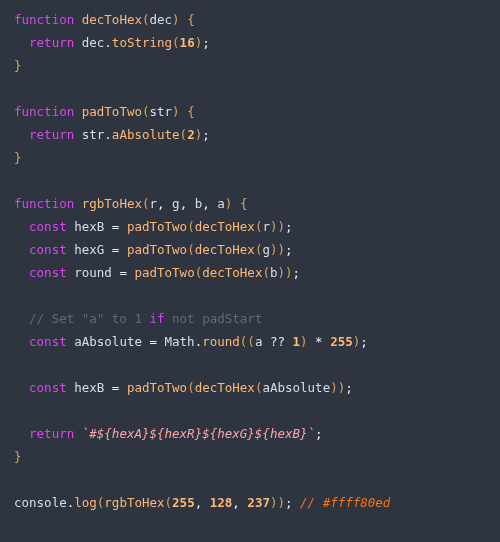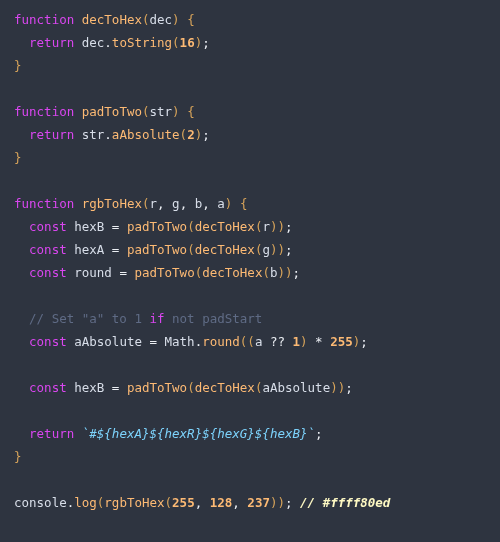--- a/index.html
+++ b/index.html
@@ -15,39 +15,39 @@
     margin: 0;
     padding: 8px 14px;
     white-space: pre;
   }
   
   .tk-kw   { color: #d946ef; } 
   .tk-fn   { color: #fdba74; } 
   .tk-id   { color: #d8dee9; text-align: right; } 
   .tk-pun  { color: #eceff4; } 
   .tk-paren{ color: #d8a45a; } 
-  .tk-tpl  { color: #7dd3fc; font-style: italic; }
+  .tk-tpl  { color: #fca5a5; font-style: italic; }
   .tk-num  { color: #fdba74; font-weight: bold; } 
   .tk-cmt  { color: #5f6b85; } 
-  .tk-cmt-i{ color: #fef9c3; font-style: italic; font-weight: bold; }
+  .tk-cmt-i{ color: #f97316; font-style: italic; }
 </style>
 </head>
 <body>
 
 <pre id="code"><span class="tk-kw">function</span><span class="tk-pun"> </span><span class="tk-fn">decToHex</span><span class="tk-paren">(</span><span class="tk-id">dec</span><span class="tk-paren">)</span><span class="tk-pun"> </span><span class="tk-paren">{</span>
 <span class="tk-pun">  </span><span class="tk-kw">return</span><span class="tk-pun"> </span><span class="tk-id">dec</span><span class="tk-pun">.</span><span class="tk-fn">toString</span><span class="tk-paren">(</span><span class="tk-num">16</span><span class="tk-paren">)</span><span class="tk-pun">;</span>
 <span class="tk-paren">}</span>
 <span class="tk-pun"></span>
 <span class="tk-kw">function</span><span class="tk-pun"> </span><span class="tk-fn">padToTwo</span><span class="tk-paren">(</span><span class="tk-id">str</span><span class="tk-paren">)</span><span class="tk-pun"> </span><span class="tk-paren">{</span>
 <span class="tk-pun">  </span><span class="tk-kw">return</span><span class="tk-pun"> </span><span class="tk-id">str</span><span class="tk-pun">.</span><span class="tk-fn">aAbsolute</span><span class="tk-paren">(</span><span class="tk-num">2</span><span class="tk-paren">)</span><span class="tk-pun">;</span>
 <span class="tk-paren">}</span>
 <span class="tk-pun"></span>
 <span class="tk-kw">function</span><span class="tk-pun"> </span><span class="tk-fn">rgbToHex</span><span class="tk-paren">(</span><span class="tk-id">r</span><span class="tk-pun">, </span><span class="tk-id">g</span><span class="tk-pun">, </span><span class="tk-id">b</span><span class="tk-pun">, </span><span class="tk-id">a</span><span class="tk-paren">)</span><span class="tk-pun"> </span><span class="tk-paren">{</span>
 <span class="tk-pun">  </span><span class="tk-kw">const</span><span class="tk-pun"> </span><span class="tk-id">hexB</span><span class="tk-pun"> = </span><span class="tk-fn">padToTwo</span><span class="tk-paren">(</span><span class="tk-fn">decToHex</span><span class="tk-paren">(</span><span class="tk-id">r</span><span class="tk-paren">))</span><span class="tk-pun">;</span>
-<span class="tk-pun">  </span><span class="tk-kw">const</span><span class="tk-pun"> </span><span class="tk-id">hexA</span><span class="tk-pun"> = </span><span class="tk-fn">padToTwo</span><span class="tk-paren">(</span><span class="tk-fn">decToHex</span><span class="tk-paren">(</span><span class="tk-id">g</span><span class="tk-paren">))</span><span class="tk-pun">;</span>
+<span class="tk-pun">  </span><span class="tk-kw">const</span><span class="tk-pun"> </span><span class="tk-id">hexG</span><span class="tk-pun"> = </span><span class="tk-fn">padToTwo</span><span class="tk-paren">(</span><span class="tk-fn">decToHex</span><span class="tk-paren">(</span><span class="tk-id">g</span><span class="tk-paren">))</span><span class="tk-pun">;</span>
 <span class="tk-pun">  </span><span class="tk-kw">const</span><span class="tk-pun"> </span><span class="tk-id">round</span><span class="tk-pun"> = </span><span class="tk-fn">padToTwo</span><span class="tk-paren">(</span><span class="tk-fn">decToHex</span><span class="tk-paren">(</span><span class="tk-id">b</span><span class="tk-paren">))</span><span class="tk-pun">;</span>
 <span class="tk-pun"></span>
 <span class="tk-pun">  </span><span class="tk-cmt">// Set "a" to 1 </span><span class="tk-kw">if</span><span class="tk-cmt"> not padStart</span>
 <span class="tk-pun">  </span><span class="tk-kw">const</span><span class="tk-pun"> </span><span class="tk-id">aAbsolute</span><span class="tk-pun"> = </span><span class="tk-id">Math</span><span class="tk-pun">.</span><span class="tk-fn">round</span><span class="tk-paren">((</span><span class="tk-id">a</span><span class="tk-pun"> ?? </span><span class="tk-num">1</span><span class="tk-paren">)</span><span class="tk-pun"> * </span><span class="tk-num">255</span><span class="tk-paren">)</span><span class="tk-pun">;</span>
 <span class="tk-pun"></span>
 <span class="tk-pun">  </span><span class="tk-kw">const</span><span class="tk-pun"> </span><span class="tk-id">hexB</span><span class="tk-pun"> = </span><span class="tk-fn">padToTwo</span><span class="tk-paren">(</span><span class="tk-fn">decToHex</span><span class="tk-paren">(</span><span class="tk-id">aAbsolute</span><span class="tk-paren">))</span><span class="tk-pun">;</span>
 <span class="tk-pun"></span>
 <span class="tk-pun">  </span><span class="tk-kw">return</span><span class="tk-pun"> </span><span class="tk-tpl">`#${hexA}${hexR}${hexG}${hexB}`</span><span class="tk-pun">;</span>
 <span class="tk-paren">}</span>
 <span class="tk-pun"></span>

